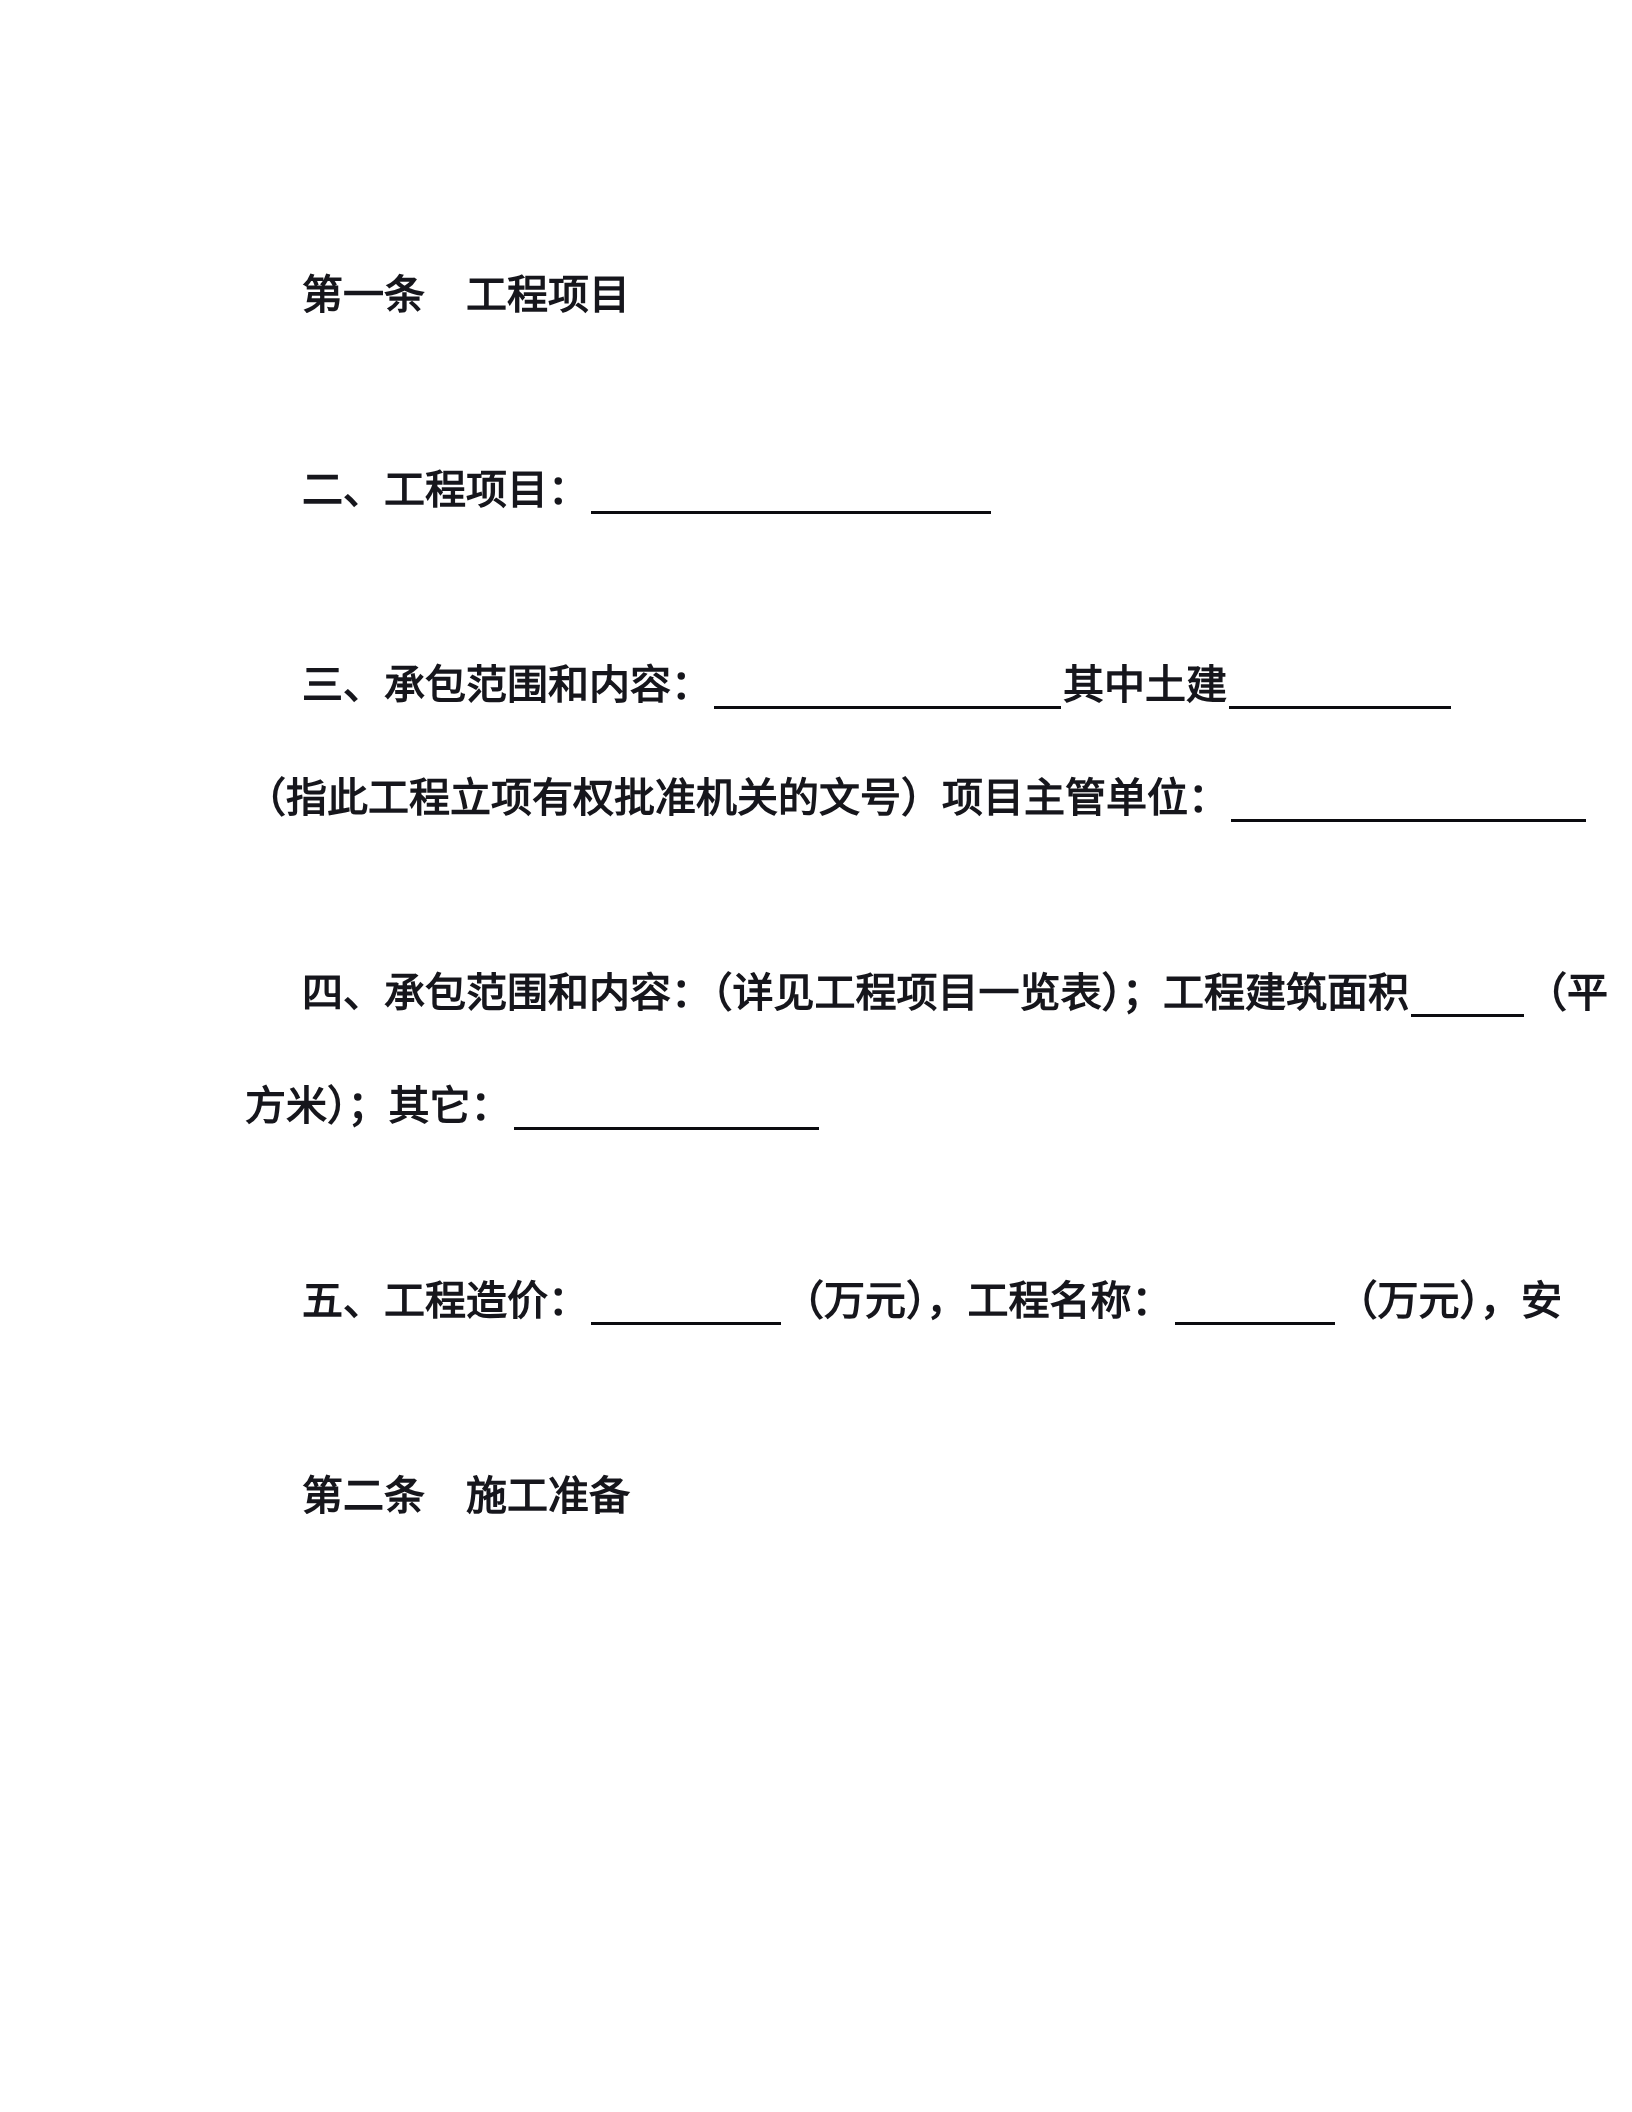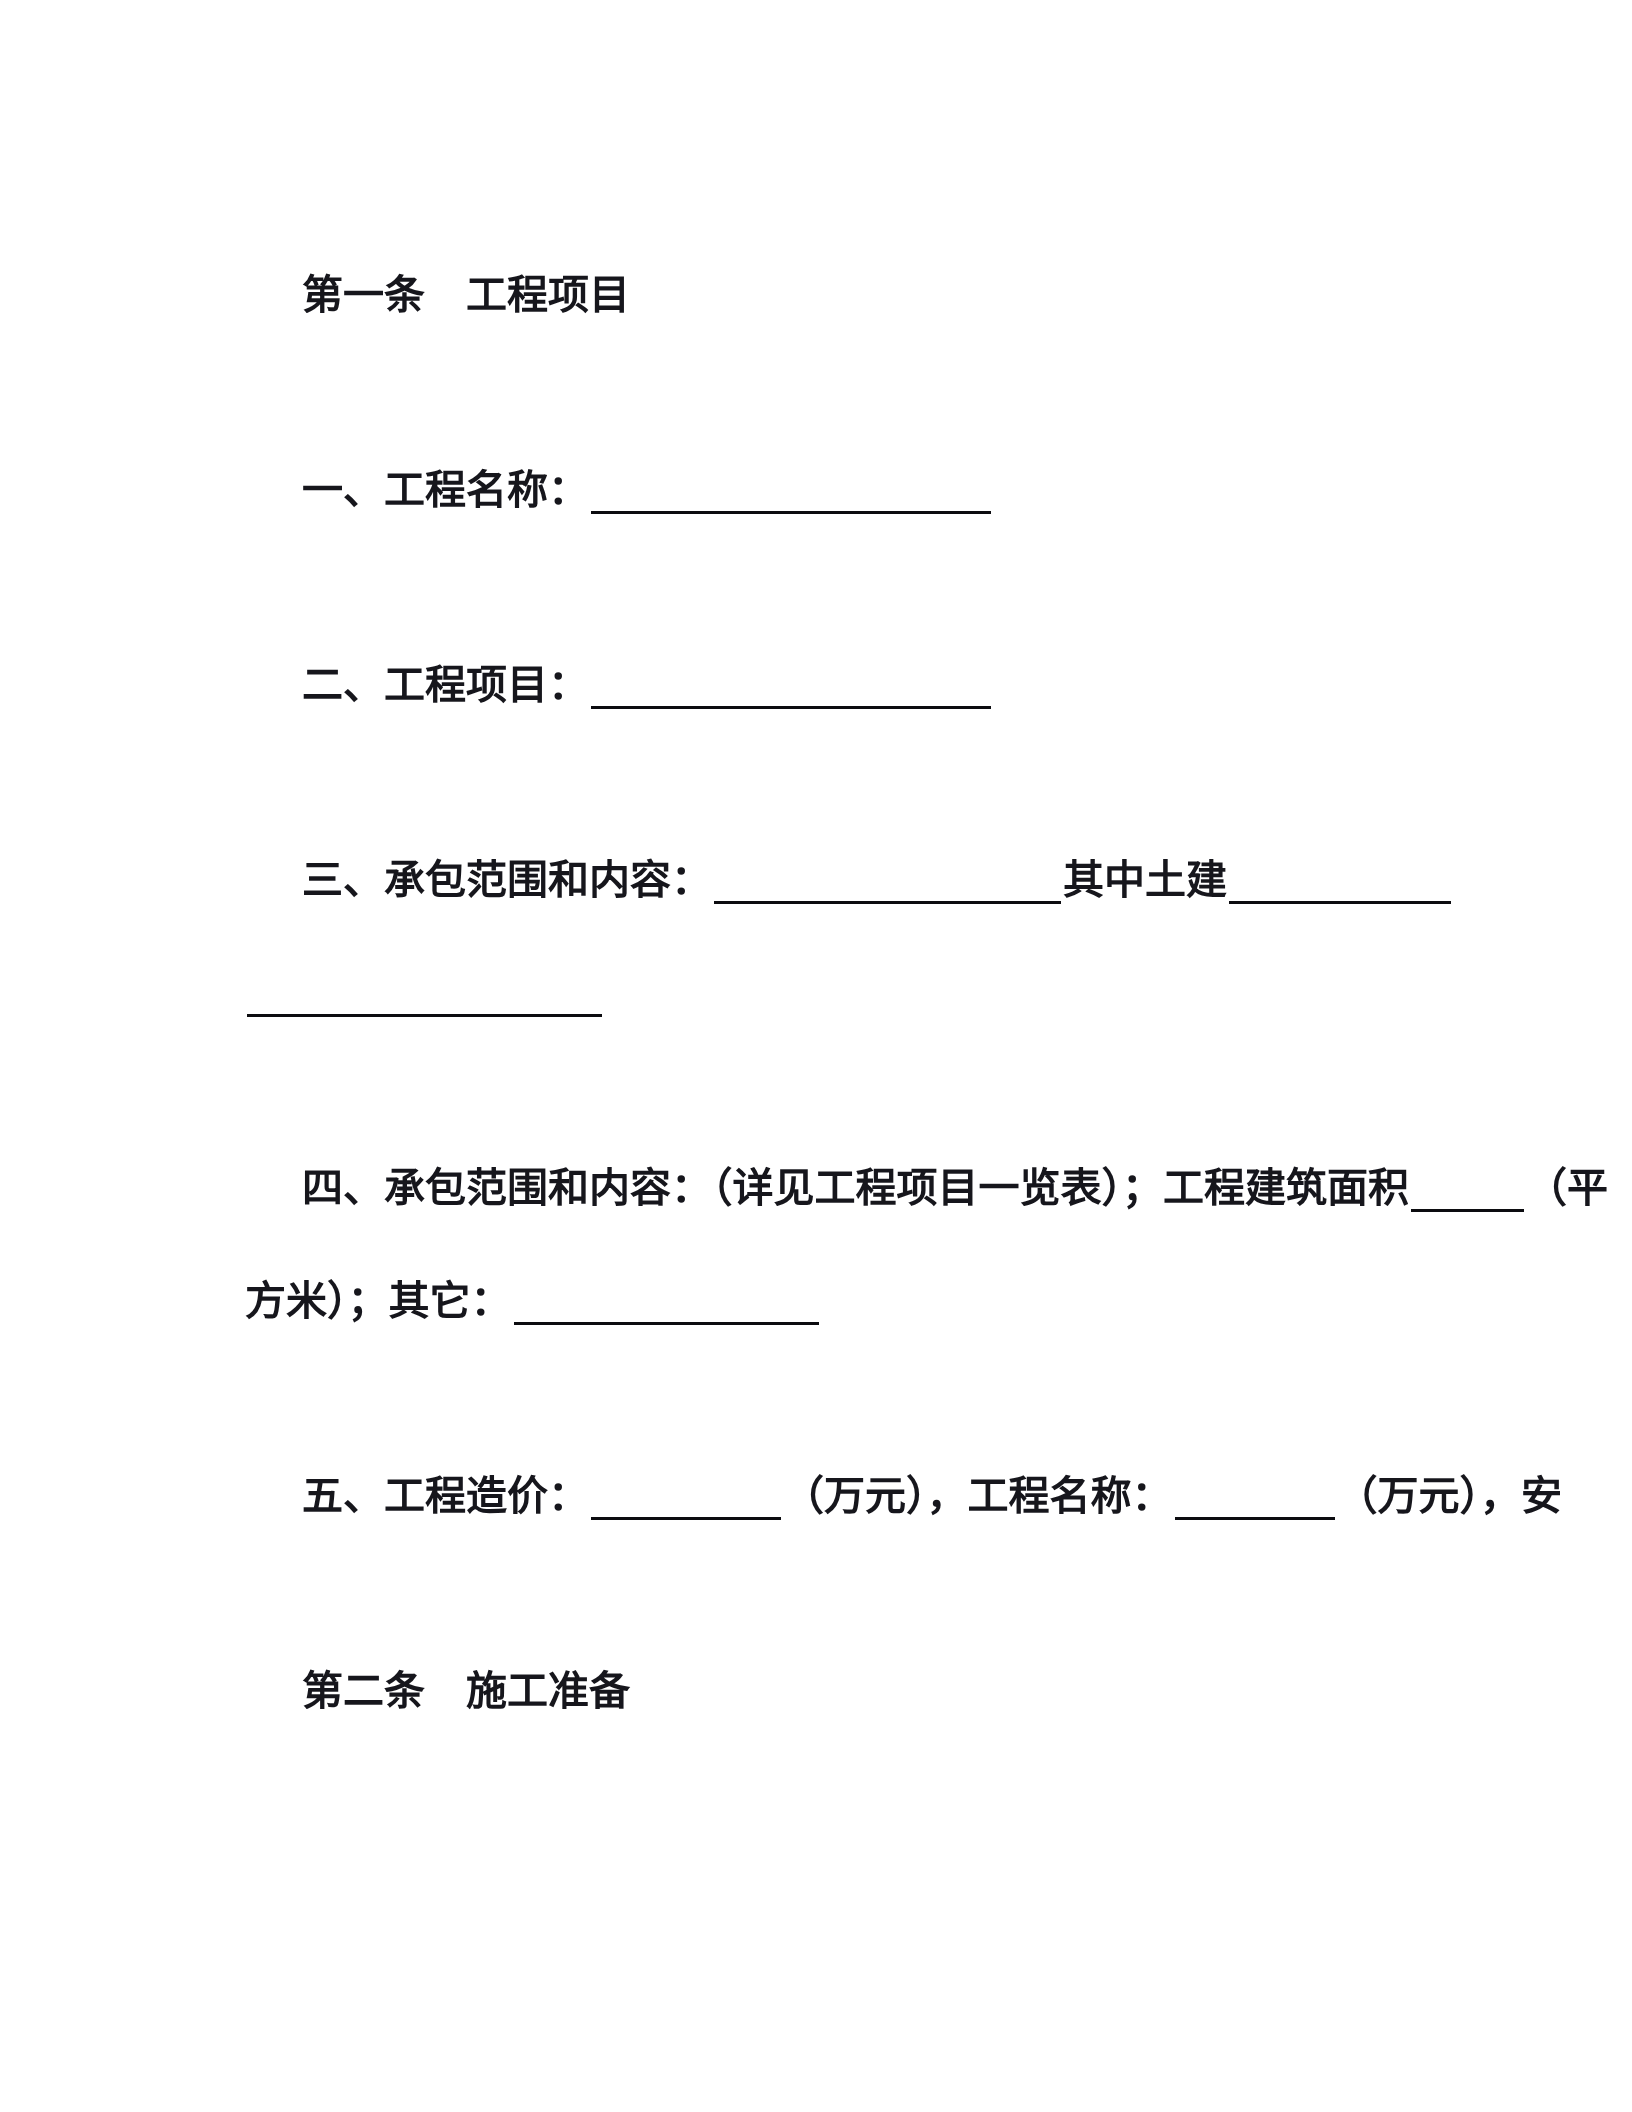--- a/index.html
+++ b/index.html
@@ -37,22 +37,21 @@
     vertical-align: -10px;
     margin: 0 2px;
   }
 </style>
 </head>
 <body>
 
 <main class="page" style="background: rgb(255, 255, 255); color: rgb(22, 22, 28);">
   <div id="doc-lines">
       <div class="line para indent"><span class="seg">第一条　工程项目</span></div>
-      <div class="line para indent"><span class="seg">一、工程名称：</span><span class="blank" style="width: 400px;"></span></div>
       <div class="line para indent"><span class="seg">二、工程项目：</span><span class="blank" style="width: 400px;"></span></div>
       <div class="line para indent"><span class="seg">三、承包范围和内容：</span><span class="blank" style="width: 347px;"></span><span class="seg">其中土建</span><span class="blank" style="width: 222px;"></span></div>
-      <div class="line"><span class="blank" style="width: 355px;"></span></div>
+      <div class="line"><span class="seg">（指此工程立项有权批准机关的文号）项目主管单位：</span><span class="blank" style="width: 355px;"></span></div>
       <div class="line para indent"><span class="seg">四、承包范围和内容：（详见工程项目一览表）；工程建筑面积</span><span class="blank" style="width: 113px;"></span><span class="seg">（平</span></div>
       <div class="line"><span class="seg">方米）；其它：</span><span class="blank" style="width: 305px;"></span></div>
       <div class="line para indent"><span class="seg">五、工程造价：</span><span class="blank" style="width: 190px;"></span><span class="seg">（万元），工程名称：</span><span class="blank" style="width: 160px;"></span><span class="seg">（万元），安</span></div>
       <div class="line para indent"><span class="seg">第二条　施工准备</span></div>
     </div>
 </main>
 
 </body></html>

